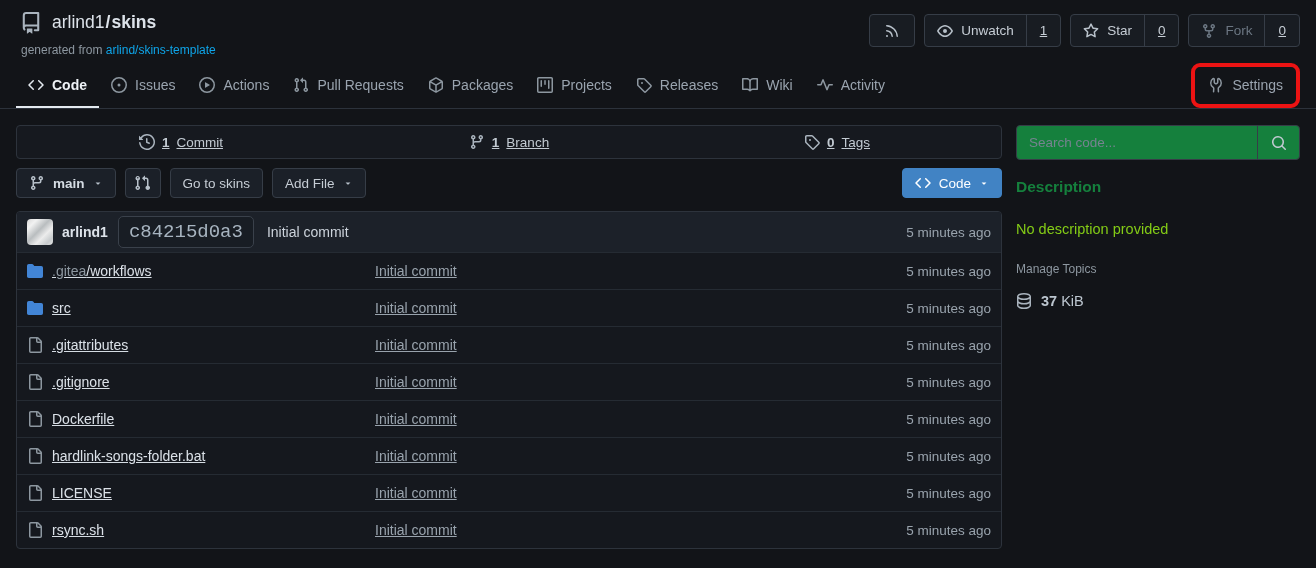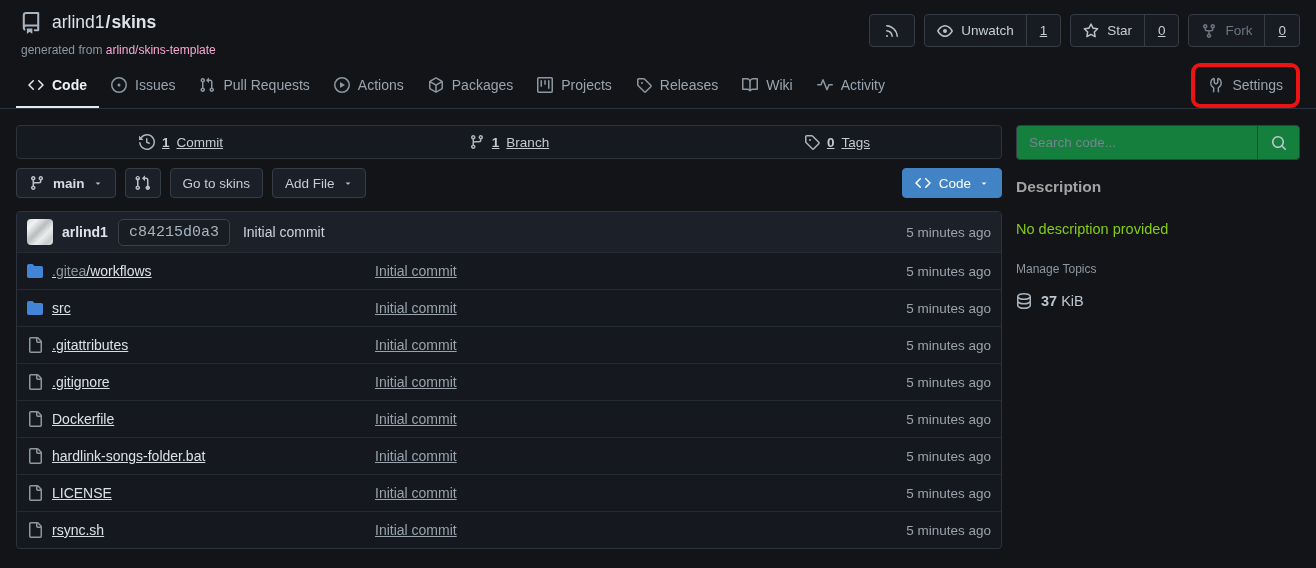--- a/index.html
+++ b/index.html
@@ -13,21 +13,21 @@
   .icon { fill: currentColor; flex: none; display: block; }
 
   
   .repo-header { display: flex; justify-content: space-between; align-items: flex-start; padding: 12px 16px 0 20px; }
   .repo-title { display: flex; align-items: flex-start; gap: 10px; font-size: 17.5px; color: #dde3ea; }
   .repo-title .icon { color: #aab4be; }
   .repo-title a { color: #dde3ea; text-decoration: none; }
   .repo-title .sep { color: #dde3ea; font-weight: 700; margin: 0 1px; }
   .repo-title strong { font-weight: 700; }
   .generated { margin: 9px 0 0 1px; font-size: 12px; color: #8d97a0; }
-  .generated a { color: #f9a8d4; text-decoration: none; }
+  .generated a { color: #0ea5e9; text-decoration: none; }
 
   .header-actions { display: flex; gap: 9px; padding-top: 2px; }
   .action-group { display: flex; align-items: stretch; height: 33px; background: #181c22; border: 1px solid #363d47; border-radius: 4px; overflow: hidden; }
   .action-btn { display: flex; align-items: center; gap: 8px; padding: 0 12px; color: #c6cdd5; font-size: 13.5px; cursor: pointer; background: transparent; border: none; font-family: inherit; }
   .action-btn .icon { color: #b7c0c9; }
   .action-count { display: flex; align-items: center; padding: 0 13px; border-left: 1px solid #363d47; color: #c6cdd5; font-size: 13.5px; }
   .action-group.dim .action-btn, .action-group.dim .action-btn .icon { color: #6b7682; }
   .rss-btn { width: 44px; justify-content: center; padding: 0; }
 
   
@@ -60,39 +60,39 @@
   .btn.primary { margin-left: auto; background: #4183c4; border-color: #4183c4; color: #ffffff; }
   .btn.primary .icon { color: #ffffff; }
   .caret { width: 10px; height: 10px; }
 
   
   .files-box { margin-top: 13px; background: #15181e; border: 1px solid #2d333c; border-radius: 4px; overflow: hidden; }
   .commit-row { display: flex; align-items: center; height: 40px; padding: 0 10px; background: #1c2129; }
   .avatar { width: 26px; height: 26px; border-radius: 4px; flex: none;
     background: linear-gradient(135deg, #d8d8d8 0%, #f2f2f2 20%, #b9bdbf 45%, #ececec 65%, #c7cbcd 85%, #e4e4e4 100%); }
   .commit-author { font-weight: 700; color: #dde3ea; margin: 0 10px 0 9px; text-decoration: none; }
-  .commit-hash { font-family: "Liberation Mono", "DejaVu Sans Mono", monospace; font-size: 15px; color: #a7b4c0; background: #181d24; border: 1px solid #3a414b; border-radius: 5px; padding: 4px 10px; text-decoration: none; }
+  .commit-hash { font-family: "Liberation Mono", "DejaVu Sans Mono", monospace; font-size: 19px; color: #a7b4c0; background: #181d24; border: 1px solid #3a414b; border-radius: 5px; padding: 4px 10px; text-decoration: none; }
   .commit-msg { color: #ccd3db; margin-left: 13px; text-decoration: none; }
   .commit-age { margin-left: auto; color: #99a3ad; font-size: 13.5px; }
 
   .file-row { display: flex; align-items: center; height: 37px; padding: 0 10px; border-top: 1px solid #252b33; font-size: 14px; }
   .fname { width: 348px; flex: none; display: flex; align-items: center; gap: 9px; overflow: hidden; text-decoration: underline; }
   .ficon.folder { color: #4285d6; }
   .ficon.filei { color: #8d97a0; }
   .flink { color: #dbe1e8; text-decoration: none; white-space: nowrap; cursor: pointer; }
   .fdim { color: #8d97a0; }
   .fmsg { flex: 1; color: #99a3ad; cursor: pointer; }
   .fage { width: 160px; flex: none; text-align: right; color: #99a3ad; font-size: 13.5px; }
 
   
   .search-box { display: flex; height: 35px; border: 1px solid #363d47; border-radius: 4px; overflow: hidden; background: #15803d; }
   .search-box input { flex: 1; min-width: 0; background: transparent; border: none; outline: none; color: #c6cdd5; font-size: 13.5px; padding: 0 12px; font-family: inherit; }
   .search-box input::placeholder { color: #768390; }
   .search-btn { width: 42px; flex: none; display: flex; align-items: center; justify-content: center; background: transparent; border: none; border-left: 1px solid #363d47; color: #c0c9d1; cursor: pointer; }
-  .desc-title { margin-top: 18px; font-size: 15.5px; font-weight: 700; color: #a3a3a3; }
+  .desc-title { margin-top: 18px; font-size: 15.5px; font-weight: 700; color: #15803d; }
   .desc-text { margin-top: 25px; font-size: 14.5px; color: #84cc16; }
   .manage-topics { display: inline-block; margin-top: 25px; font-size: 12px; color: #8d97a0; text-decoration: none; cursor: pointer; }
   .repo-size { margin-top: 17px; display: flex; align-items: center; gap: 9px; color: #bcc6cf; font-size: 14.5px; }
   .repo-size .icon { color: #aab4be; }
   .repo-size b { font-weight: 700; }
 </style>
 </head>
 <body>
 
 <svg width="0" height="0" style="position:absolute">
@@ -232,29 +232,29 @@
         <span>Code</span>
       </div>
       <div class="tab">
         <svg class="icon" width="16" height="16" viewBox="0 0 16 16">
           <use href="#i-issue"></use>
         </svg>
         <span>Issues</span>
       </div>
       <div class="tab">
         <svg class="icon" width="16" height="16" viewBox="0 0 16 16">
+          <use href="#i-play"></use>
+        </svg>
+        <span>Actions</span>
+      </div>
+      <div class="tab">
+        <svg class="icon" width="16" height="16" viewBox="0 0 16 16">
           <use href="#i-pull-request"></use>
         </svg>
         <span>Pull Requests</span>
-      </div>
-      <div class="tab">
-        <svg class="icon" width="16" height="16" viewBox="0 0 16 16">
-          <use href="#i-play"></use>
-        </svg>
-        <span>Actions</span>
       </div>
       <div class="tab">
         <svg class="icon" width="16" height="16" viewBox="0 0 16 16">
           <use href="#i-package"></use>
         </svg>
         <span>Packages</span>
       </div>
       <div class="tab">
         <svg class="icon" width="16" height="16" viewBox="0 0 16 16">
           <use href="#i-project"></use>

